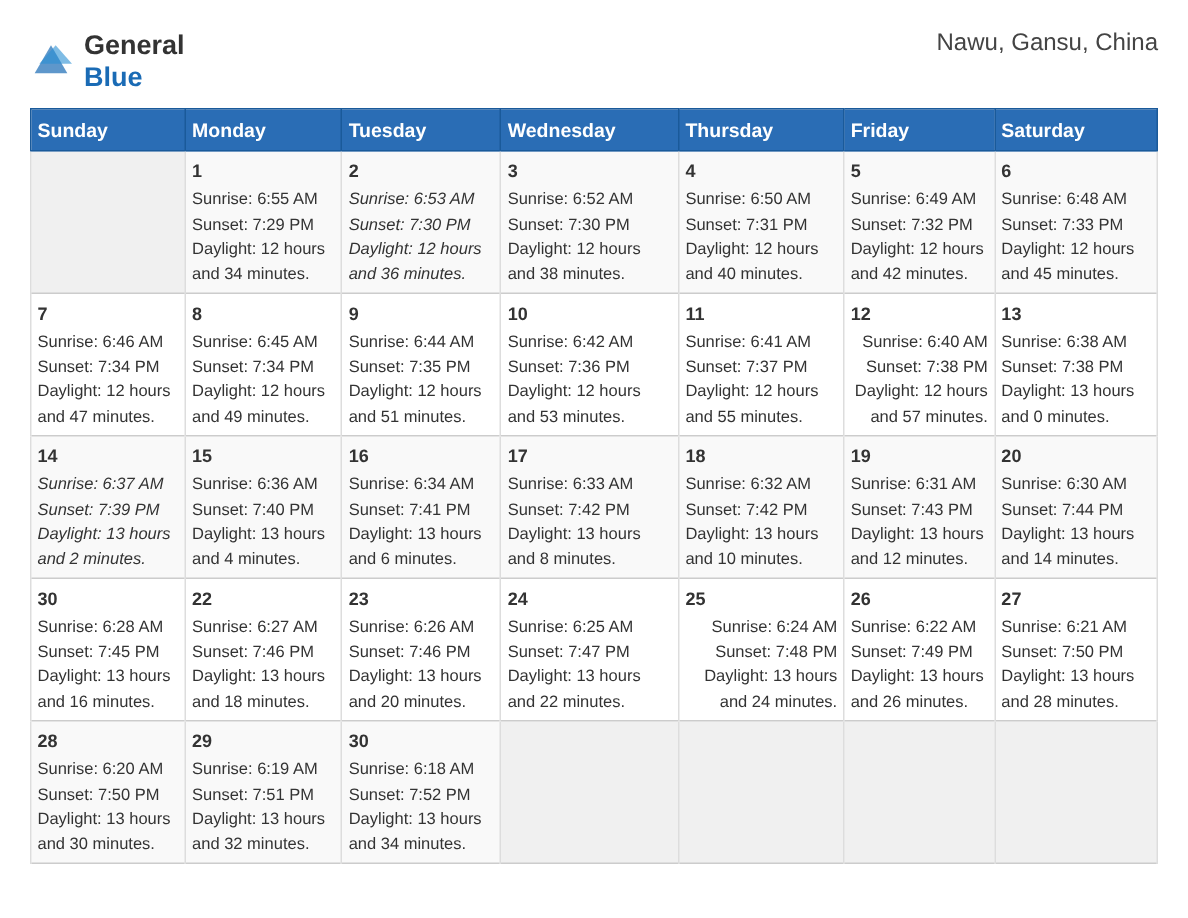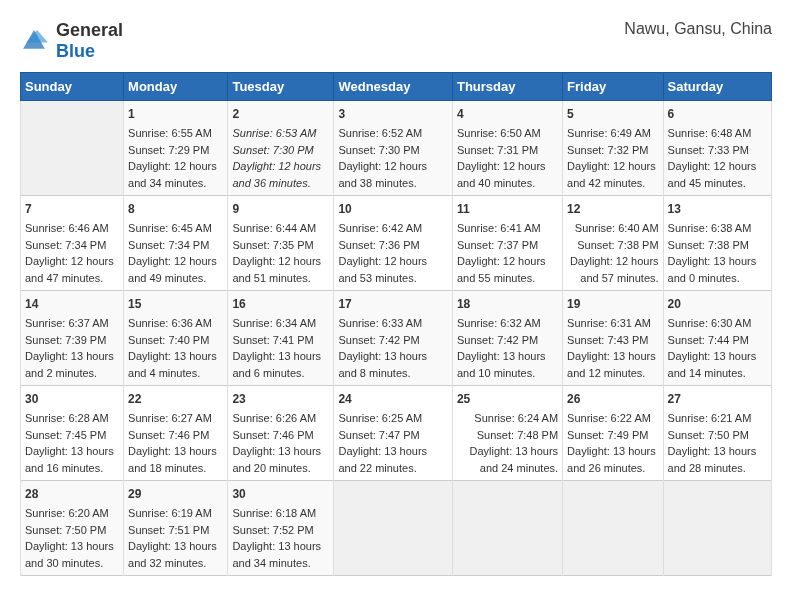--- a/index.html
+++ b/index.html
@@ -198,21 +198,21 @@
         <td>
           <span class="day-number">13</span>
           <div class="cell-content" style="white-space: pre-line;">Sunrise: 6:38 AM
 Sunset: 7:38 PM
 Daylight: 13 hours and 0 minutes.</div>
         </td>
       </tr>
       <tr>
         <td>
           <span class="day-number">14</span>
-          <div class="cell-content" style="white-space: pre-line;">Sunrise: 6:37 AM
+          <div class="cell-content" style="white-space: pre-line; font-style: italic;">Sunrise: 6:37 AM
 Sunset: 7:39 PM
 Daylight: 13 hours and 2 minutes.</div>
         </td>
         <td>
           <span class="day-number">15</span>
           <div class="cell-content" style="white-space: pre-line;">Sunrise: 6:36 AM
 Sunset: 7:40 PM
 Daylight: 13 hours and 4 minutes.</div>
         </td>
         <td>

